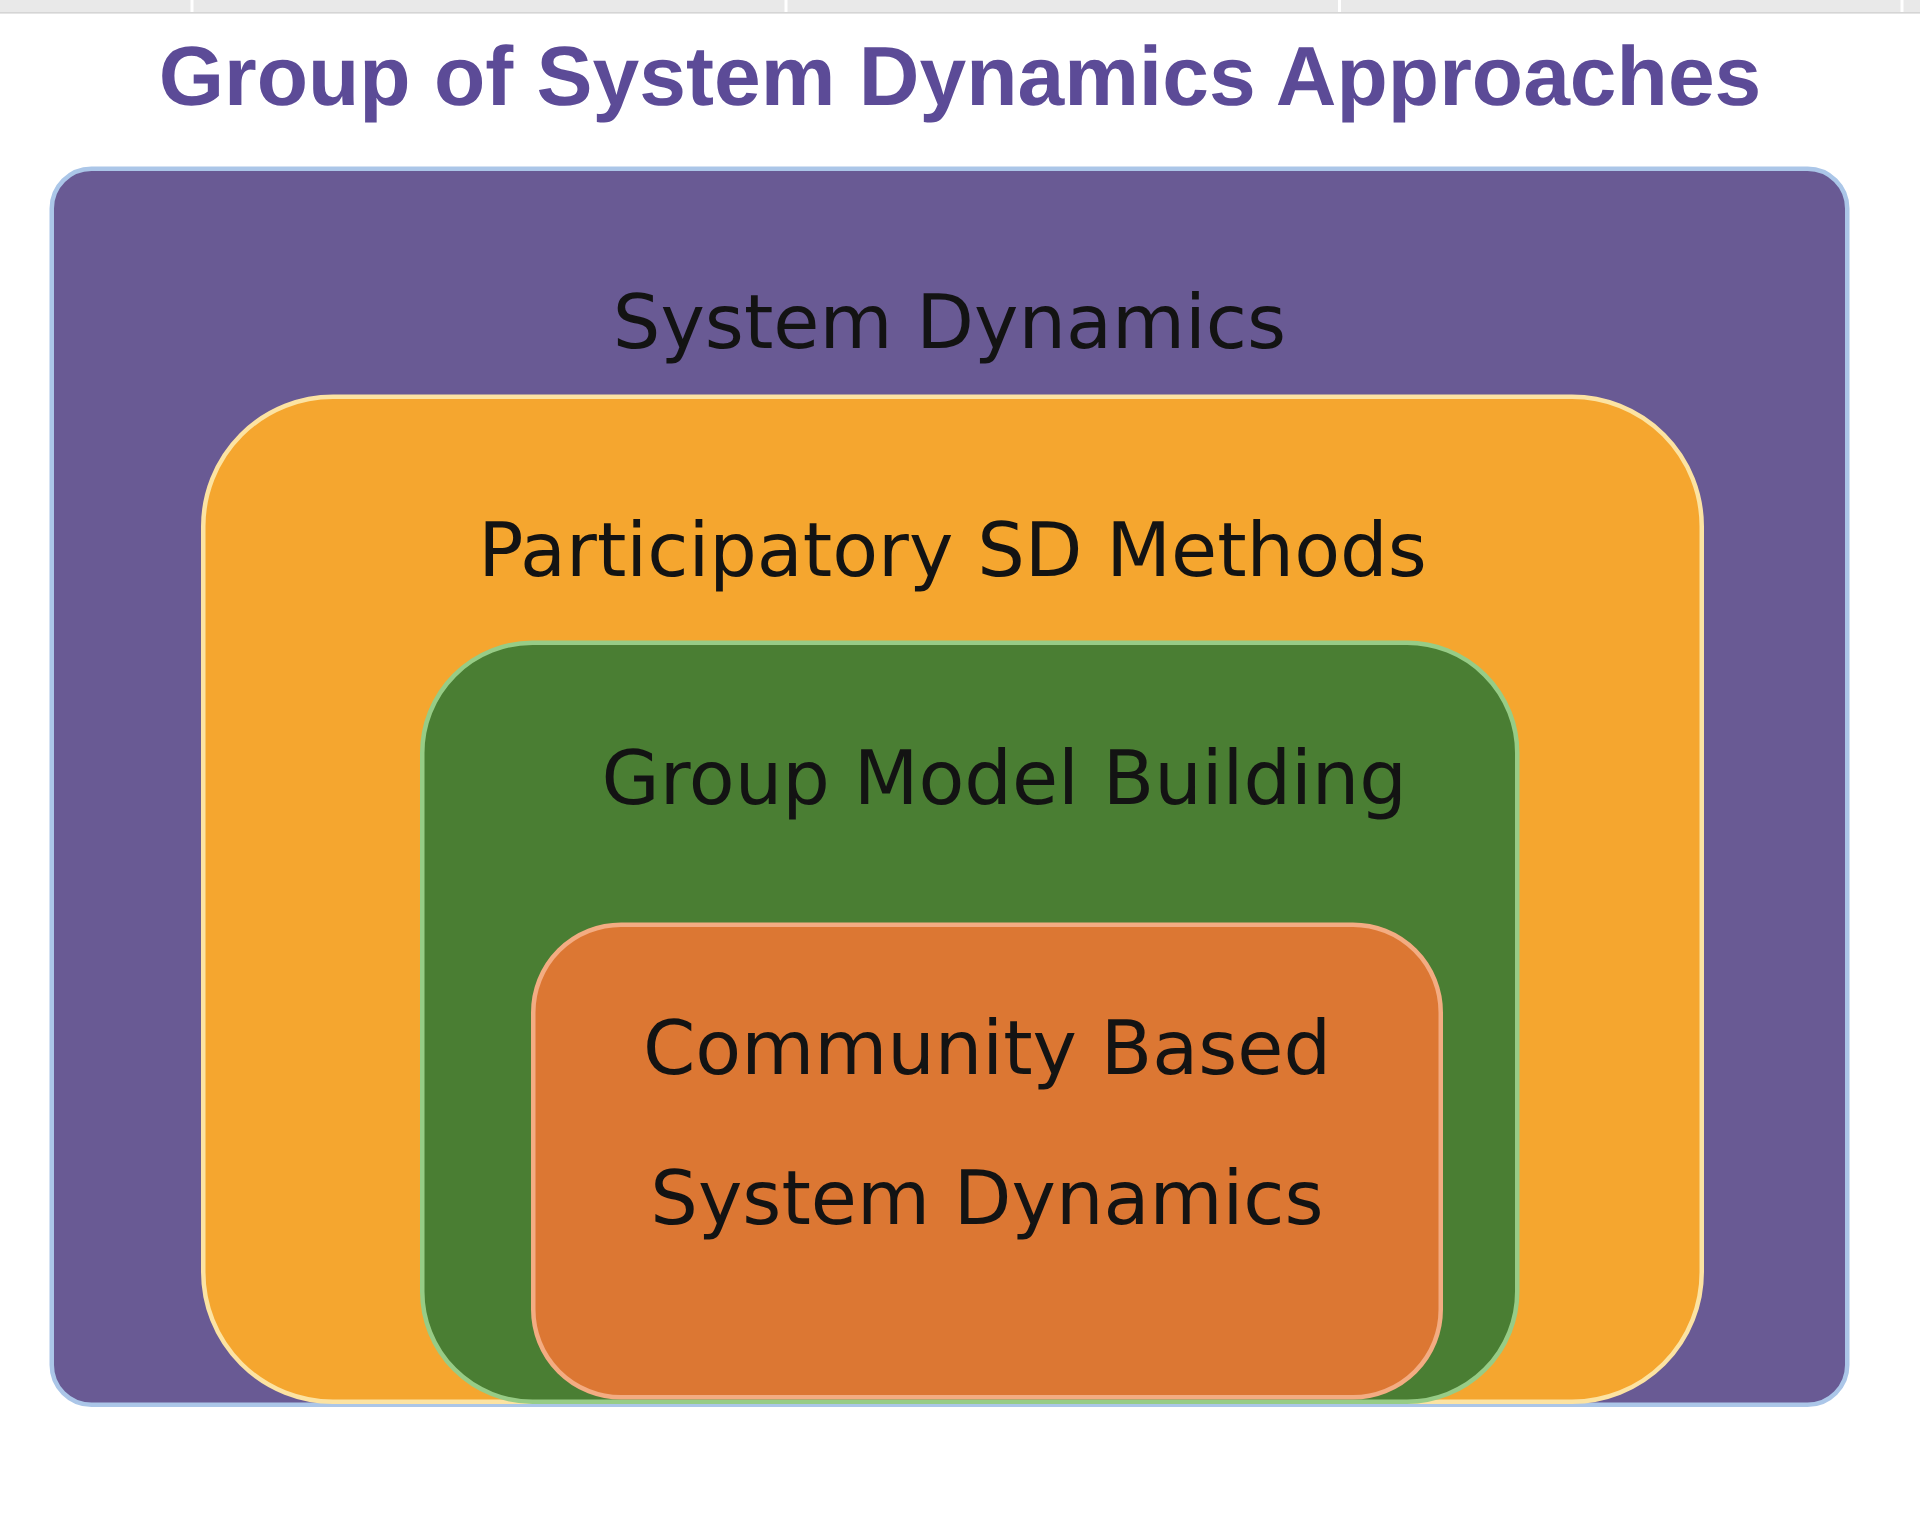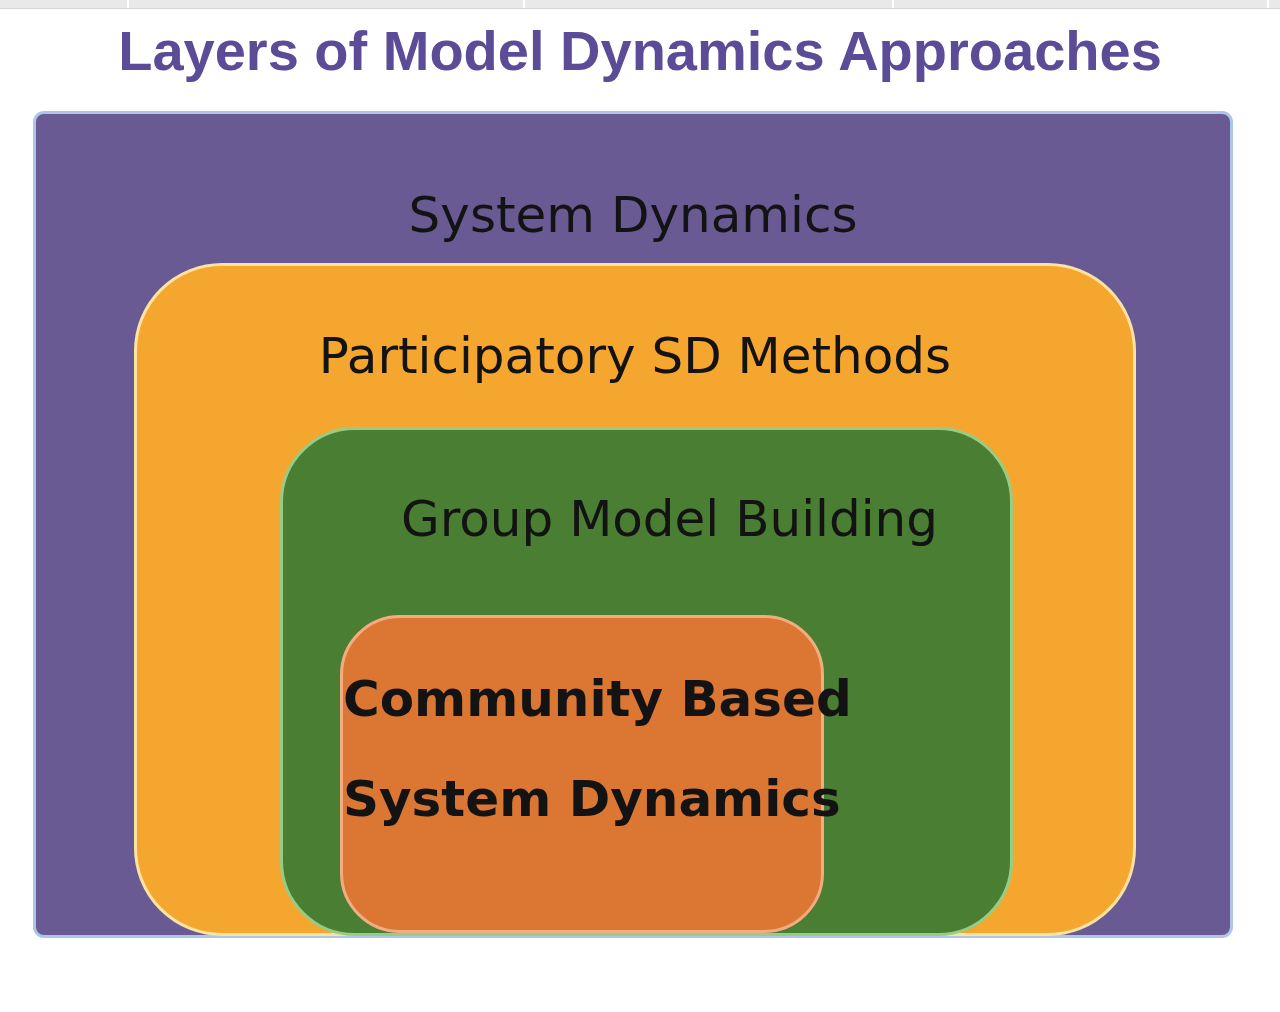--- a/index.html
+++ b/index.html
@@ -54,51 +54,50 @@
   
   .layer {
     position: absolute;
     box-sizing: border-box;
     border-style: solid;
     border-width: 3px;
   }
   .layer-sd {
     left: 33px; top: 111px;
     width: 1200px; height: 827px;
-    border-radius: 11px;
+    border-radius: 28px;
   }
   .layer-psd {
     left: 98px; top: 149px;
     width: 1002px; height: 673px;
     border-radius: 88px;
   }
   .layer-gmb {
     left: 143px; top: 161px;
     width: 733px; height: 509px;
     border-radius: 75px;
   }
   .layer-cbsd {
-    left: 57px; top: 185px;
-    width: 484px; height: 318px;
+    left: 71px; top: 185px;
+    width: 608px; height: 318px;
     border-radius: 60px;
-    font-weight: bold;
   }
 
   .layer-label {
     position: absolute;
     left: 0; right: 0;
     text-align: center;
     font-family: "DejaVu Sans", sans-serif;
     font-size: 50px;
     line-height: 1;
     color: #131313;
     white-space: nowrap;
   }
   .layer-sd  > .layer-label { top: 76px; }
-  .layer-psd > .layer-label { top: 65px; }
+  .layer-psd > .layer-label { top: 76px; }
   .layer-gmb > .layer-label { top: 64px; padding-left: 46px; }
   .layer-cbsd .label-lines  { position: absolute; left: 0; right: 0; top: 31px; }
   .layer-cbsd .label-line {
     text-align: center;
     font-family: "DejaVu Sans", sans-serif;
     font-size: 50px;
     line-height: 100px;
     height: 100px;
     color: #131313;
     white-space: nowrap;
@@ -109,21 +108,21 @@
 
 <div class="canvas">
 
   <div class="top-strip">
     <div class="strip-divider d1"></div>
     <div class="strip-divider d2"></div>
     <div class="strip-divider d3"></div>
     <div class="strip-divider d4"></div>
   </div>
 
-  <div class="page-title" style="color: rgb(92, 75, 151);">Layers of Model Dynamics Approaches</div>
+  <div class="page-title" style="color: rgb(92, 75, 151);">Group of System Dynamics Approaches</div>
 
   <div class="layer layer-sd" style="background-color: rgb(105, 90, 148); border-color: rgb(171, 198, 232);">
     <div class="layer-label">System Dynamics</div>
 
     <div class="layer layer-psd" style="background-color: rgb(245, 166, 47); border-color: rgb(252, 227, 162);">
       <div class="layer-label">Participatory SD Methods</div>
 
       <div class="layer layer-gmb" style="background-color: rgb(74, 126, 51); border-color: rgb(151, 204, 134);">
         <div class="layer-label">Group Model Building</div>
 

